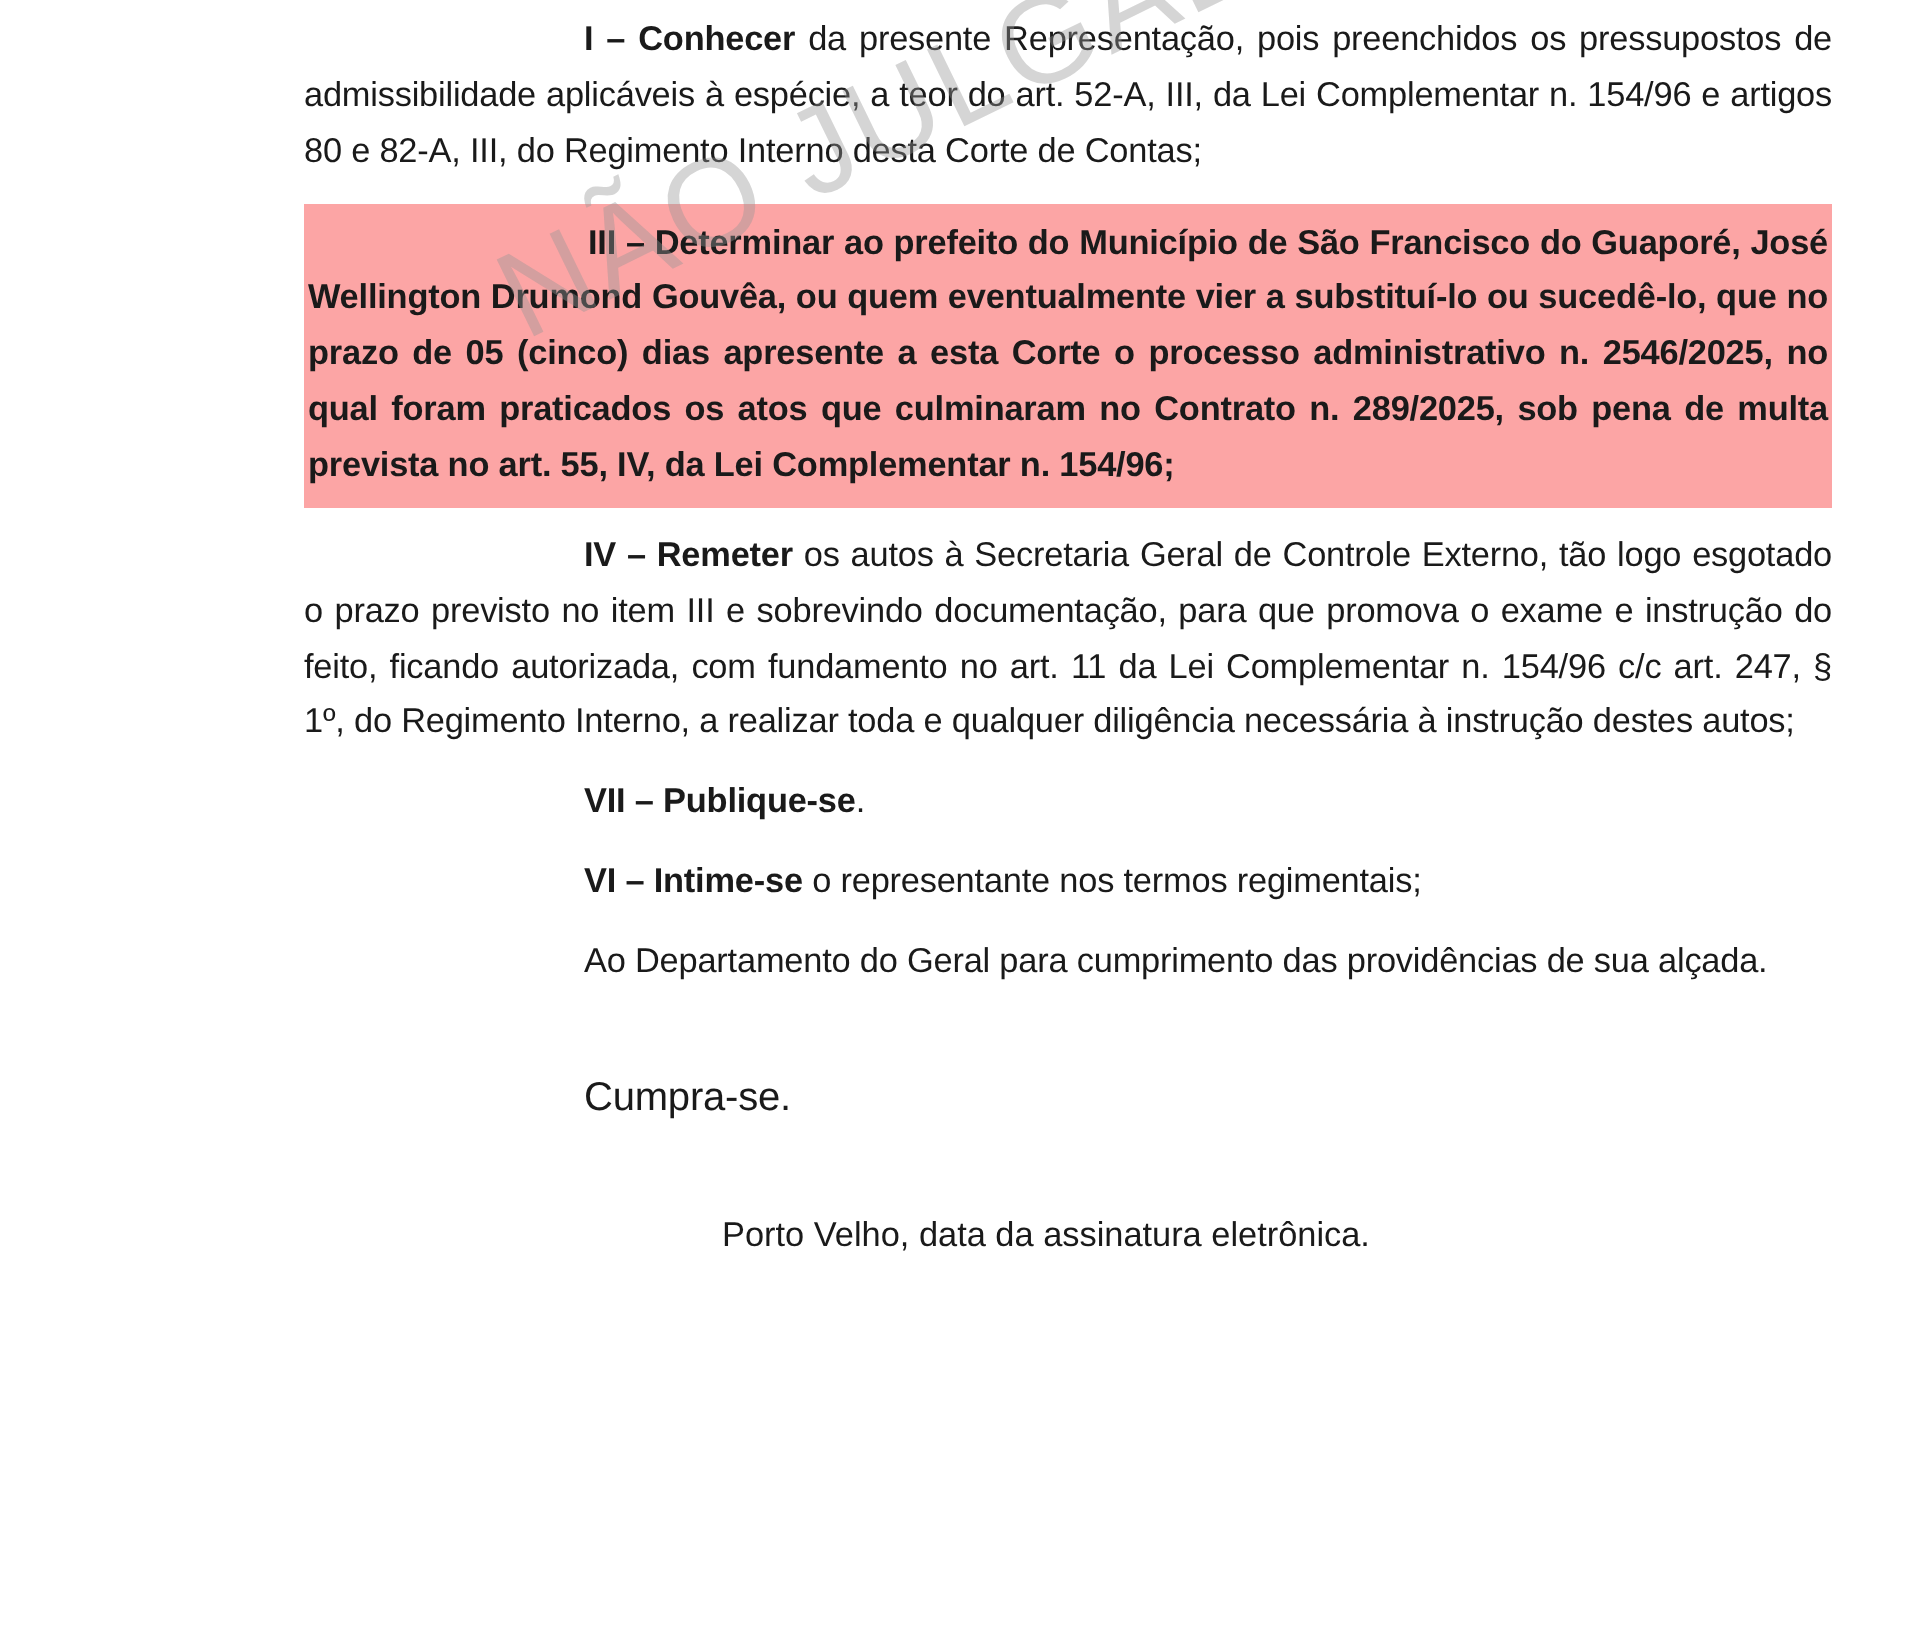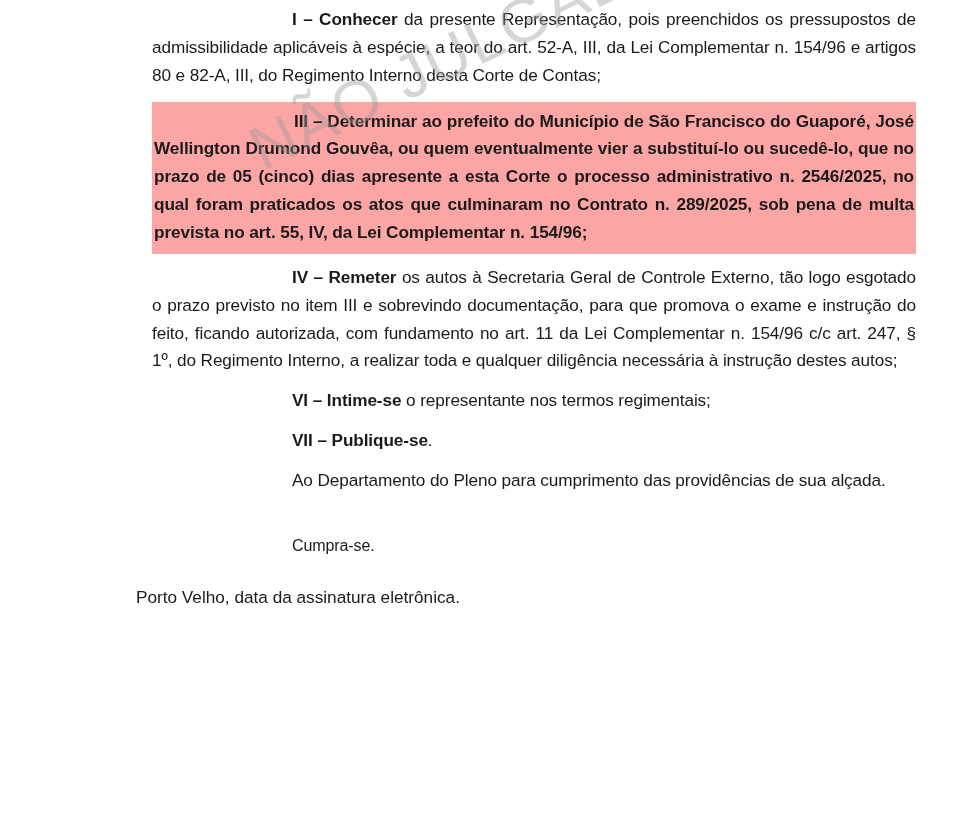--- a/index.html
+++ b/index.html
@@ -34,28 +34,28 @@
   }
   b { font-weight: 700; }
   .highlight {
     background: #fca5a5;
     font-weight: 700;
     padding: 6px 2px 7px 2px;
     margin-bottom: 10px;
     text-indent: 140px;
   }
   .porto {
-    text-align: left;
+    text-align: center;
     font-size: 17.2px;
-    margin-top: 28px;
+    margin-top: 42px;
     padding-right: 6px;
   }
   .cumpra {
     text-indent: 140px;
-    font-size: 16px;
+    font-size: 20px;
     margin-top: 38px;
   }
   .ao-dep {
     text-indent: 140px;
     font-size: 17.2px;
     margin-top: 0;
   }
   .short-para {
     text-indent: 140px;
     margin-bottom: 12px;
@@ -94,23 +94,23 @@
   </div>
 
   <p class="para first-line-indent"><b>I – </b><b>Conhecer</b><span> da presente Representação, pois preenchidos os pressupostos de admissibilidade aplicáveis à espécie, a teor do art. 52-A, III, da Lei Complementar n. 154/96 e artigos 80 e 82-A, III, do Regimento Interno desta Corte de Contas;</span></p>
 
 
   <p class="para highlight"><b>III – </b><b>Determinar</b><span> ao prefeito do Município de São Francisco do Guaporé, José Wellington Drumond Gouvêa, ou quem eventualmente vier a substituí-lo ou sucedê-lo, que no prazo de 05 (cinco) dias apresente a esta Corte o processo administrativo n. 2546/2025, no qual foram praticados os atos que culminaram no Contrato n. 289/2025, sob pena de multa prevista no art. 55, IV, da Lei Complementar n. 154/96;</span></p>
 
   <p class="para first-line-indent"><b>IV – </b><b>Remeter</b><span> os autos à Secretaria Geral de Controle Externo, tão logo esgotado o prazo previsto no item III e sobrevindo documentação, para que promova o exame e instrução do feito, ficando autorizada, com fundamento no art. 11 da Lei Complementar n. 154/96 c/c art. 247, § 1º, do Regimento Interno, a realizar toda e qualquer diligência necessária à instrução destes autos;</span></p>
 
 
+  <p class="para short-para"><b>VII – </b><b>Publique-se</b><span>.</span></p>
+
   <p class="para short-para"><b>VI – </b><b>Intime-se</b><span> o representante nos termos regimentais;</span></p>
 
-  <p class="para short-para"><b>VII – </b><b>Publique-se</b><span>.</span></p>
-
-  <p class="para ao-dep">Ao Departamento do Pleno para cumprimento das providências de sua alçada.</p>
+  <p class="para ao-dep">Ao Departamento do Geral para cumprimento das providências de sua alçada.</p>
 
   <p class="para cumpra">Cumpra-se.</p>
 
   <p class="porto">Porto Velho, data da assinatura eletrônica.</p>
 
 </div>
 
 </body></html>

